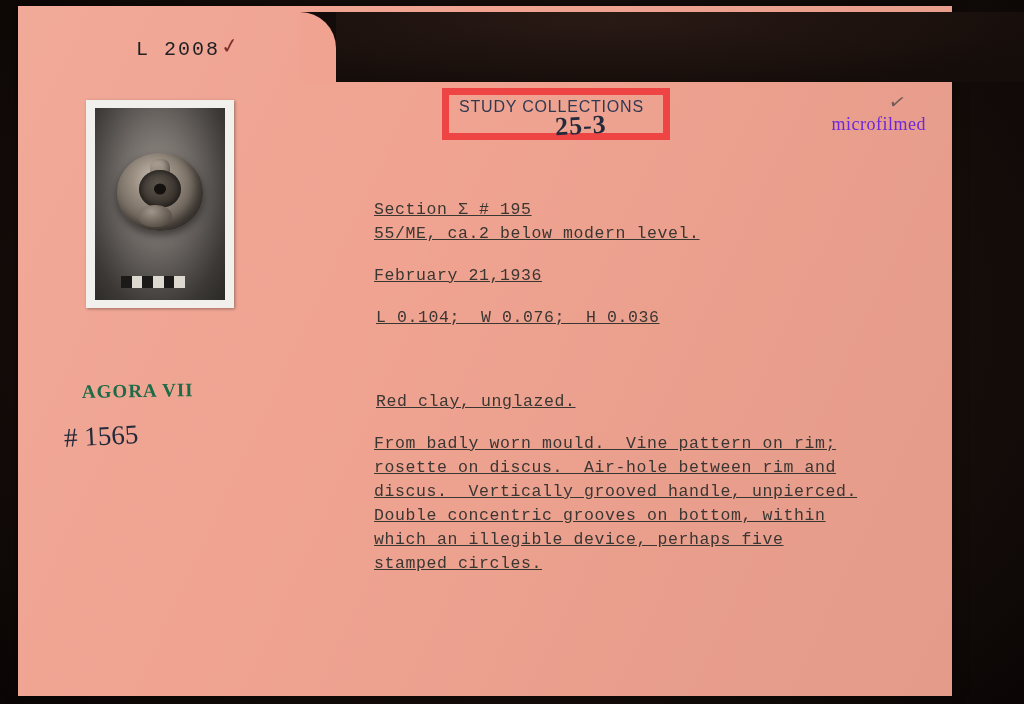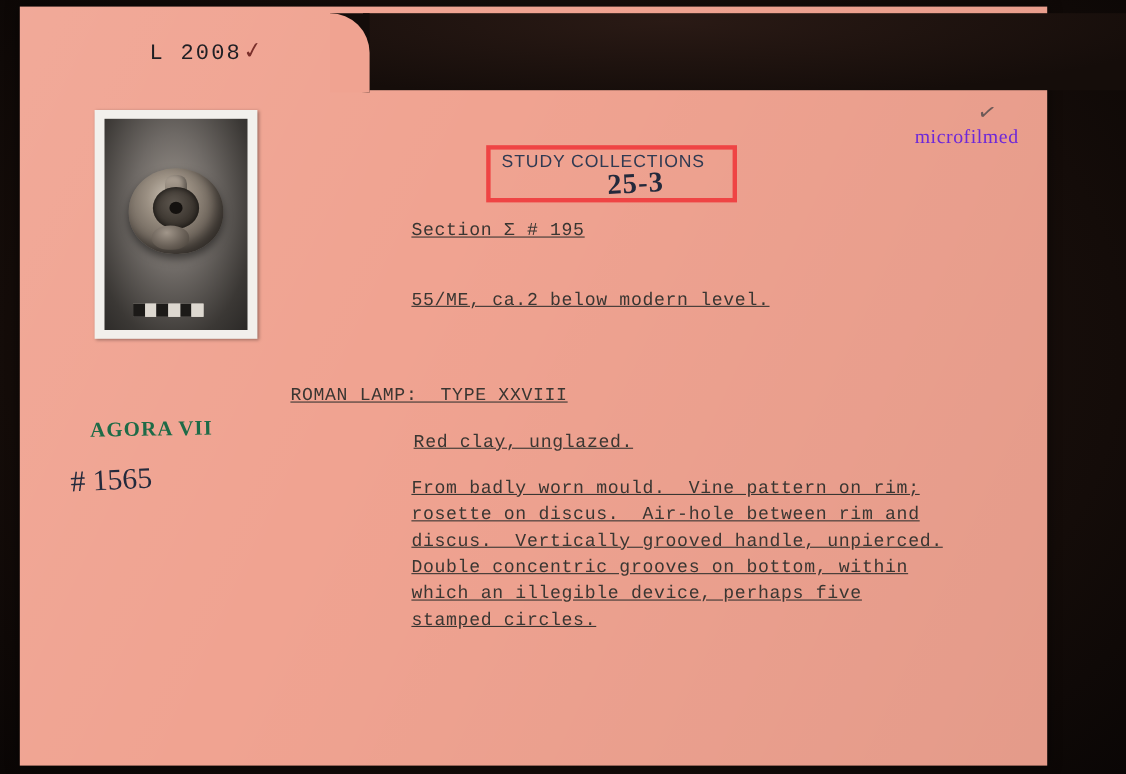--- a/index.html
+++ b/index.html
@@ -98,26 +98,25 @@
     transform: rotate(-8deg);
   }
 
   
   #study-stamp {
     position: absolute;
     left: 424px;
     top: 82px;
     width: 228px;
     height: 52px;
-    border: 4px solid #ef4444;
+    border: 7px solid #ef4444;
     color: #2f3a52;
     font-family: "Liberation Sans", sans-serif;
     box-sizing: border-box;
     padding: 3px 8px 0 10px;
-    margin-top: 44px;
   }
   #study-stamp .line1 {
     font-size: 16px;
     letter-spacing: 0.8px;
   }
   #study-stamp .line2 {
     font-size: 16px;
     letter-spacing: 0.8px;
     margin-top: 2px;
   }
@@ -269,21 +268,21 @@
     position: absolute;
     font-family: "Liberation Mono", monospace;
     font-size: 16.5px;
     line-height: 24px;
     color: #3a3632;
     letter-spacing: 0.6px;
     white-space: pre;
     text-decoration: underline;
   }
   #line-section { left: 356px; top: 192px; }
-  #line-level   { left: 356px; top: 216px; margin-top: 39px; }
+  #line-level   { left: 356px; top: 216px; }
   #line-date    { left: 356px; top: 258px; }
   #line-dims    { left: 358px; top: 300px; }
   #line-type    { left: 246px; top: 342px; }
   #line-fabric  { left: 358px; top: 384px; }
   #desc-block   { left: 356px; top: 426px; }
 </style>
 </head>
 <body>
 
 <div id="page">
@@ -321,21 +320,22 @@
             <i></i>
         </div>
       </div>
     </div>
 
     <div id="agora-stamp">AGORA VII</div>
     <div id="agora-number"># 1565</div>
 
     <div class="typed" id="line-section">Section Σ # 195</div>
     <div class="typed" id="line-level">55/ME, ca.2 below modern level.</div>
-    <div class="typed" id="line-type">ROMAN LAMP:  TYPE XXVIII</div>
+    <div class="typed" id="line-date">February 21,1936</div>
+    <div class="typed" id="line-dims">L 0.104;  W 0.076;  H 0.036</div>
     <div class="typed" id="line-fabric">Red clay, unglazed.</div>
     <div class="typed" id="desc-block">From badly worn mould.  Vine pattern on rim;
 rosette on discus.  Air-hole between rim and
 discus.  Vertically grooved handle, unpierced.
 Double concentric grooves on bottom, within
 which an illegible device, perhaps five
 stamped circles.</div>
 
     <div class="card-notch"></div>
     <div class="card-notch-curve"></div>

